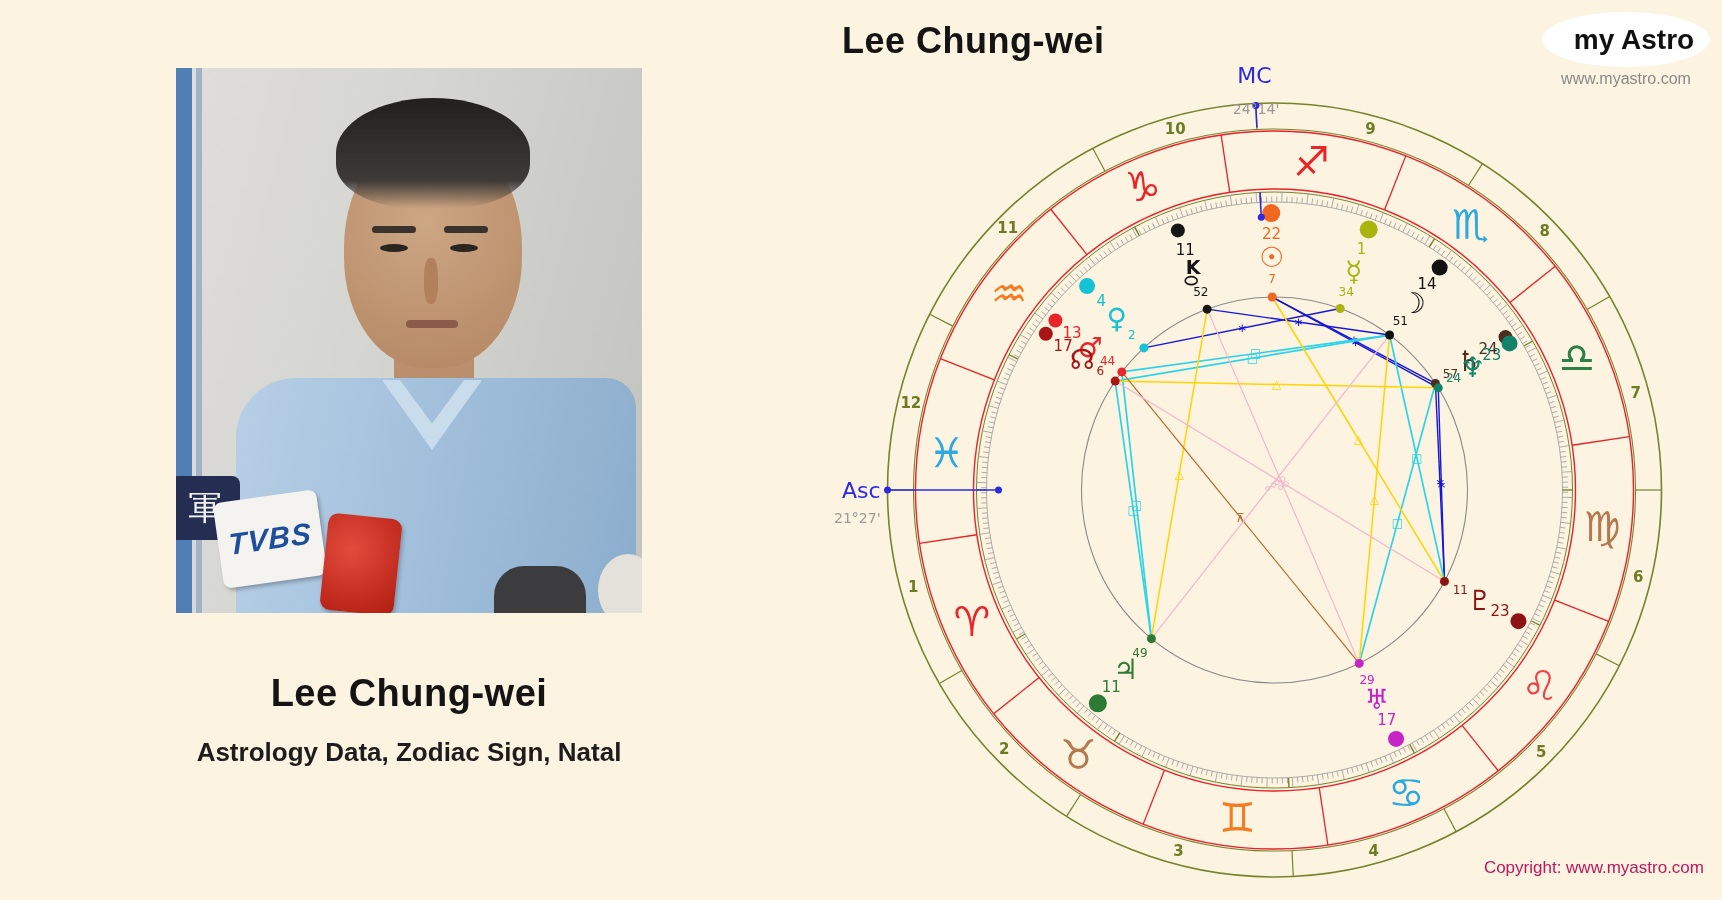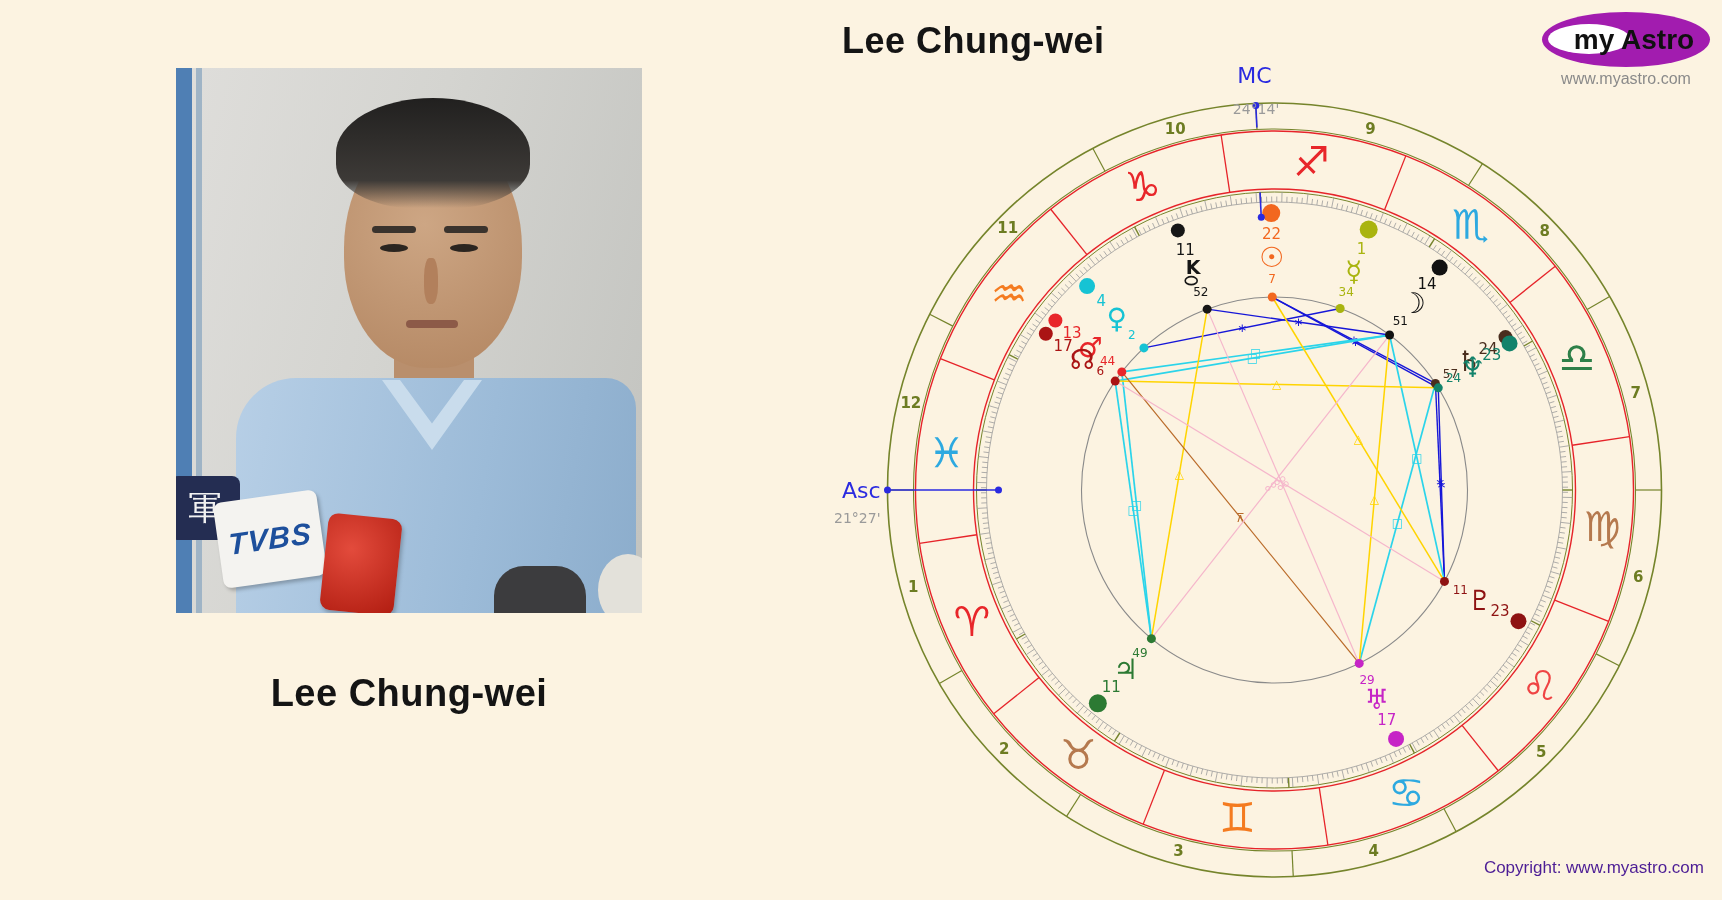--- a/index.html
+++ b/index.html
@@ -44,30 +44,30 @@
   .caption-sub{
     position:absolute;left:116px;top:736px;width:586px;text-align:center;
     font-size:26px;font-weight:bold;color:#1d1d1d;line-height:32px;
   }
   
   .chart-title{
     position:absolute;left:842px;top:20px;font-size:36px;font-weight:bold;color:#141414;letter-spacing:.5px;
   }
   .logo{
     position:absolute;left:1542px;top:12px;width:168px;height:55px;border-radius:50%;
-    background:#a21caf;display:flex;align-items:center;justify-content:center;
+    background:#ffffff;display:flex;align-items:center;justify-content:center;
   }
   .logo .inner-ellipse{position:absolute;left:6px;top:12px;width:82px;height:30px;border-radius:50%;background:#ffffff;}
   .logo .logo-text{position:relative;font-size:28px;font-weight:bold;color:#101010;left:8px;}
   .logo-site{
     position:absolute;left:1528px;top:70px;width:196px;text-align:center;
     font-size:16px;color:#8a8a8a;
   }
   .copyright{
-    position:absolute;right:18px;top:858px;font-size:17px;color:#4c1d95;
+    position:absolute;right:18px;top:858px;font-size:17px;color:#be185d;
   }
   svg text{font-family:"DejaVu Sans","Liberation Sans",sans-serif;}
 </style>
 </head>
 <body>
 
 <div class="photo">
   <div class="wall-stripe"></div>
   <div class="wall-stripe2"></div>
   <div class="neck"></div>
@@ -87,20 +87,21 @@
   <div class="mic-cube">
       <span>TVBS</span>
     </div>
   <div class="mic-red"></div>
   <div class="mic-black"></div>
   <div class="mic-foam"></div>
 </div>
 
 <div class="caption-name">Lee Chung-wei</div>
 <div class="caption-sub">
+  <div>Astrology Data, Zodiac Sign, Natal</div>
 </div>
 
 <div class="chart-title">Lee Chung-wei</div>
 
 <div class="logo">
   <div class="inner-ellipse"></div>
   <div class="logo-text"><span>my</span><span> Astro</span></div>
 </div>
 <div class="logo-site">www.myastro.com</div>
 

